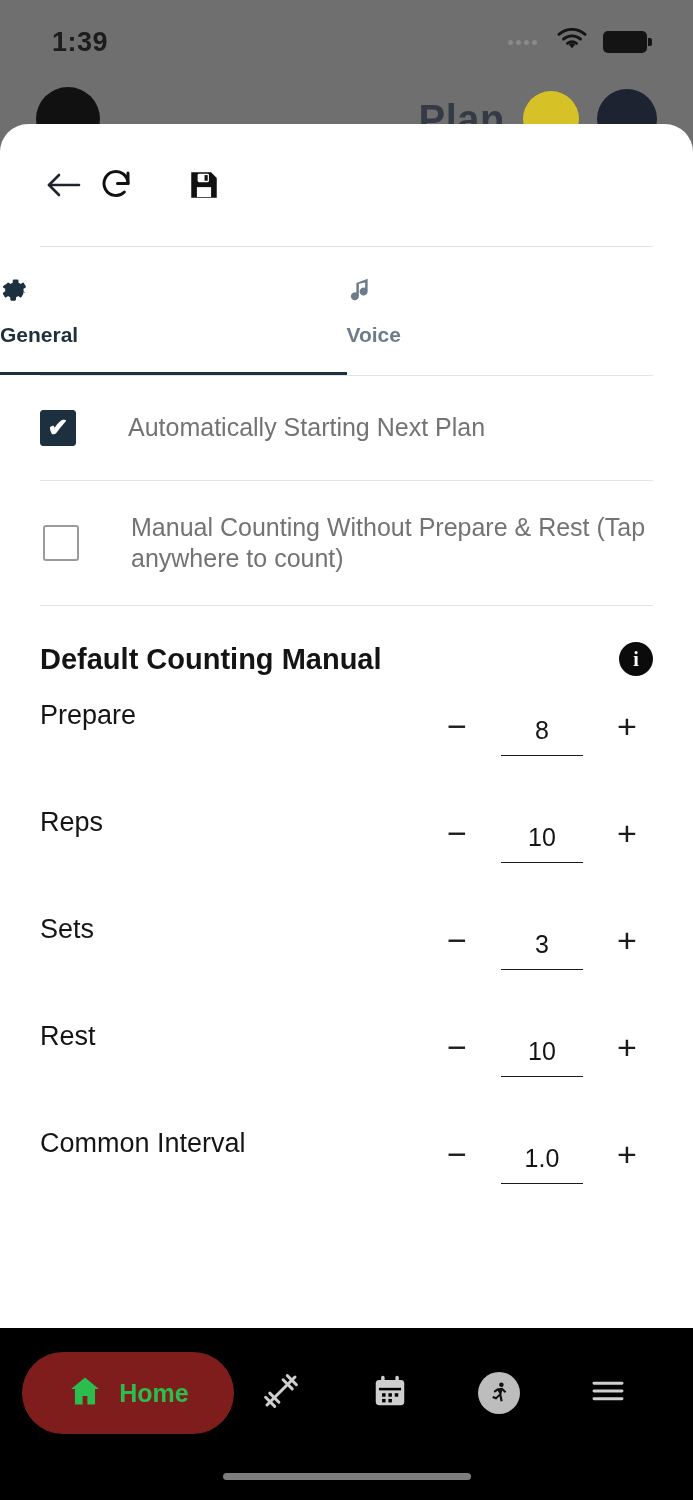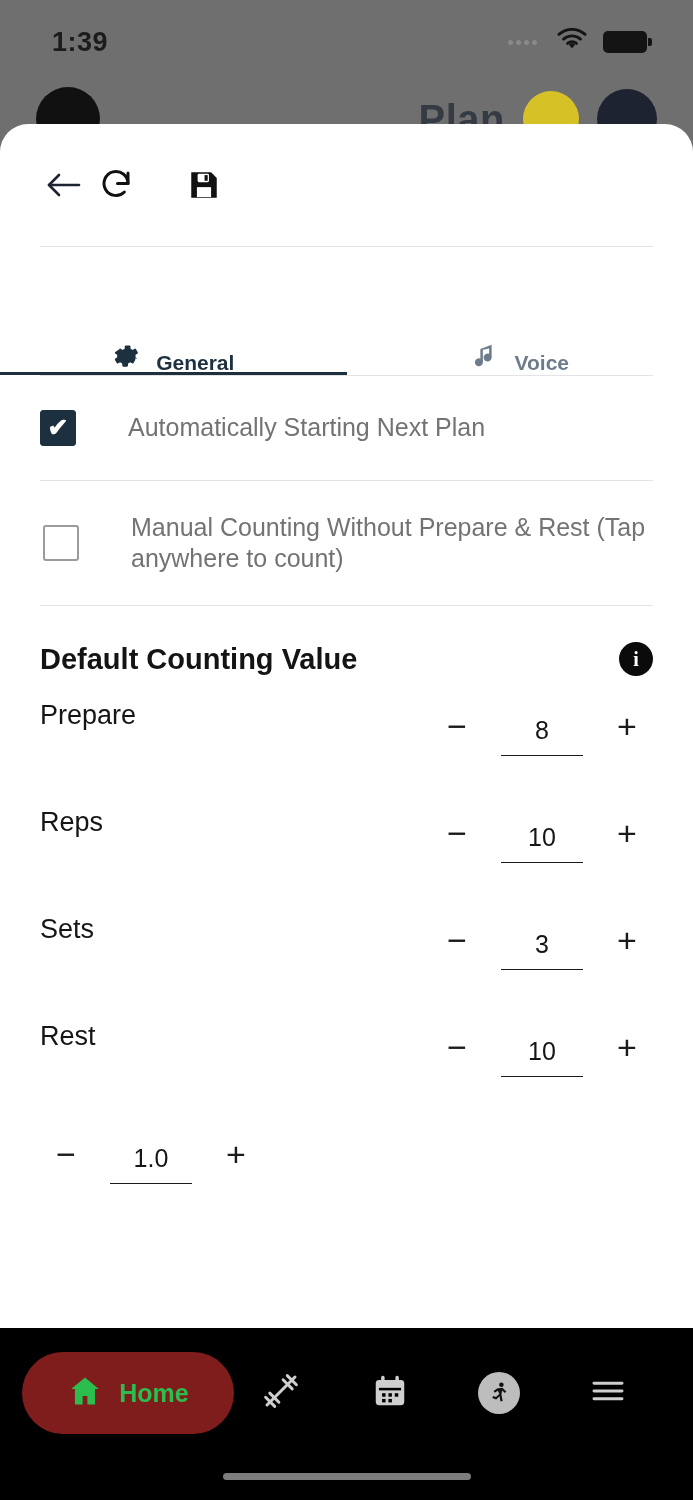--- a/index.html
+++ b/index.html
@@ -145,21 +145,22 @@
   }
 
   
   #tabs {
     display: flex;
     height: 128px;
   }
   .tab {
     flex: 1;
     display: flex;
-    align-items: flex-end;
+    flex-direction: column;
+    align-items: flex-start;
     justify-content: center;
     gap: 14px;
     cursor: pointer;
     position: relative;
   }
   .tab .tab-label {
     font-size: 21px;
     font-weight: bold;
   }
   .tab.active .tab-label { color: #1d3040; }
@@ -410,21 +411,21 @@
   <div class="divider"></div>
 
   <div class="check-row tall">
     <span class="cbox unchecked"></span>
     <span class="check-label">Manual Counting Without Prepare &amp; Rest (Tap anywhere to count)</span>
   </div>
 
   <div class="divider"></div>
 
   <div id="section-head">
-    <span class="title">Default Counting Value</span>
+    <span class="title">Default Counting Manual</span>
     <span class="info-badge">
       <span>i</span>
     </span>
   </div>
 
   <div class="stepper-row">
     <span class="name">Prepare</span>
     <span class="step-btn">−</span>
     <span class="gap-s"></span>
     <span class="step-value">8</span>
@@ -453,20 +454,21 @@
   <div class="stepper-row">
     <span class="name">Rest</span>
     <span class="step-btn">−</span>
     <span class="gap-s"></span>
     <span class="step-value">10</span>
     <span class="gap-s"></span>
     <span class="step-btn">+</span>
   </div>
 
   <div class="stepper-row">
+    <span class="name">Common Interval</span>
     <span class="step-btn">−</span>
     <span class="gap-s"></span>
     <span class="step-value">1.0</span>
     <span class="gap-s"></span>
     <span class="step-btn">+</span>
   </div>
 
 </div>
 
 <div id="bottomnav">

